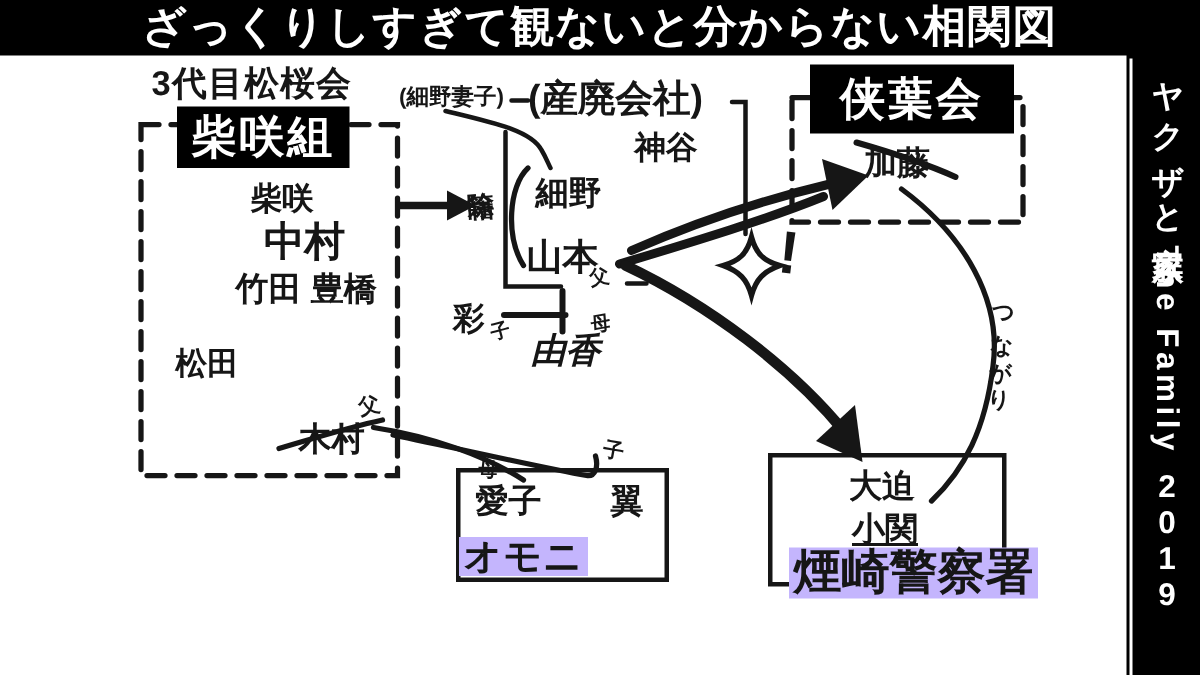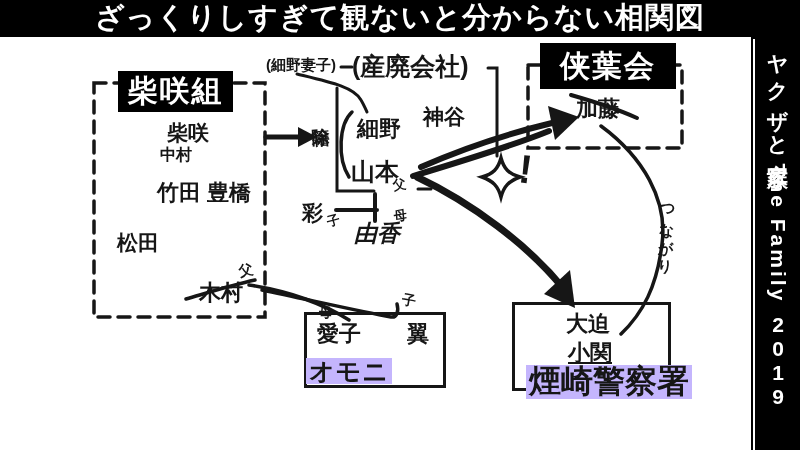--- a/index.html
+++ b/index.html
@@ -58,34 +58,35 @@
       <path stroke-width="4" d="M375,194 L375,221 M336,210 L377,210"></path>
       <rect x="305.5" y="313.5" width="139" height="73" stroke-width="3"></rect>
       <rect x="513.5" y="303.5" width="156" height="86" stroke-width="3"></rect>
       <path stroke-width="3.5" d="M352,112 C339,124 337,158 349,177"></path>
       <path stroke-width="3" d="M297,74 C330,82 354,87 361,100 C364,105 365,108 367,112"></path>
     </g>
   </svg>
 
   <div class="txt-layer">
 
+    <div class="txt" style="left:101px;top:43px;font-size:23px;letter-spacing:1px;">3代目松桜会</div>
     <div class="blackbox" style="left:118px;top:71px;width:115px;height:41px;font-size:30px;">
         <span>柴咲組</span>
       </div>
     <div class="txt" style="left:167px;top:122px;font-size:21px;">柴咲</div>
-    <div class="txt" style="left:160px;top:147px;font-size:16px;">中村</div>
+    <div class="txt" style="left:176px;top:147px;font-size:27px;">中村</div>
     <div class="txt" style="left:137px;top:181px;font-size:22px;margin-left:20px;">竹田 豊橋</div>
     <div class="txt" style="left:117px;top:232px;font-size:21px;">松田</div>
     <div class="txt" style="left:199px;top:281px;font-size:22px;">木村</div>
     <div class="txt" style="left:239px;top:263px;font-size:14px;transform:rotate(-12deg);">父</div>
     <div class="txt vtext" style="left:309px;top:113px;font-size:18px;letter-spacing:2px;transform:rotate(-4deg);">除籍</div>
 
     <div class="txt" style="left:266px;top:57px;font-size:15px;">(細野妻子)</div>
     <div class="txt" style="left:352px;top:53px;font-size:25px;">(産廃会社)</div>
-    <div class="txt" style="left:423px;top:106px;font-size:21px;">神谷</div>
+    <div class="txt" style="left:423px;top:88px;font-size:21px;">神谷</div>
     <div class="txt" style="left:357px;top:117px;font-size:22px;text-align:center;">細野</div>
     <div class="txt" style="left:351px;top:159px;font-size:24px;">山本</div>
     <div class="txt" style="left:393px;top:178px;font-size:13px;transform:rotate(-10deg);">父</div>
     <div class="txt" style="left:302px;top:202px;font-size:21px;">彩</div>
     <div class="txt" style="left:327px;top:214px;font-size:13px;transform:rotate(-15deg);">子</div>
     <div class="txt" style="left:354px;top:221px;font-size:23px;font-style:italic;">由香</div>
     <div class="txt" style="left:394px;top:209px;font-size:13px;transform:rotate(-10deg);">母</div>
 
     <div class="blackbox" style="left:540px;top:43px;width:136px;height:46px;font-size:30px;">
         <span>侠葉会</span>

